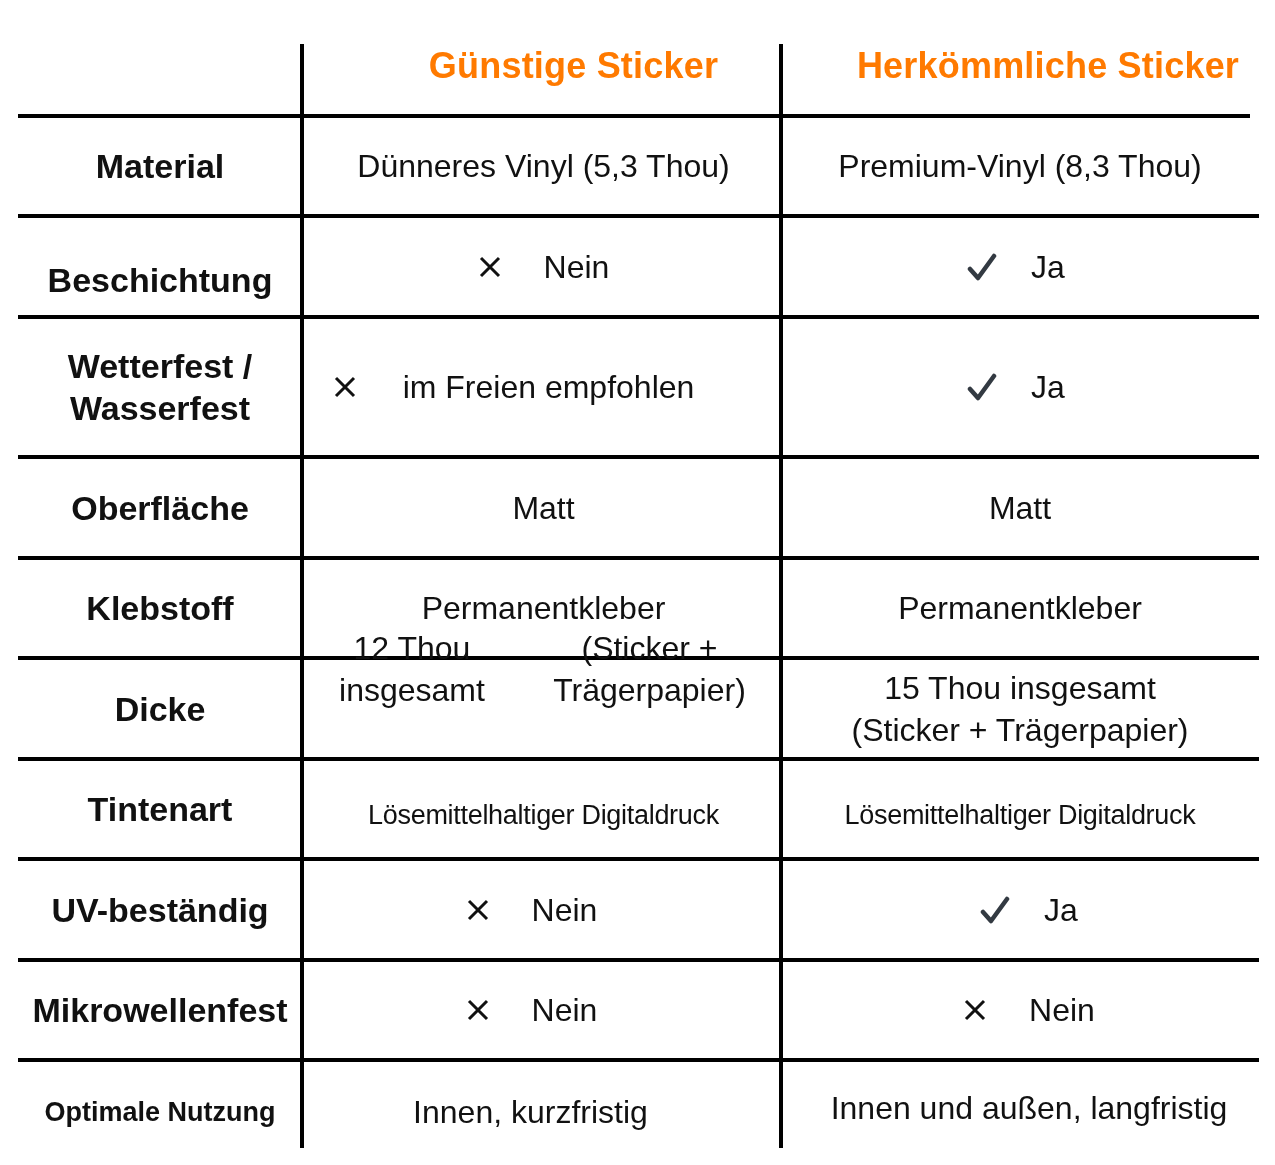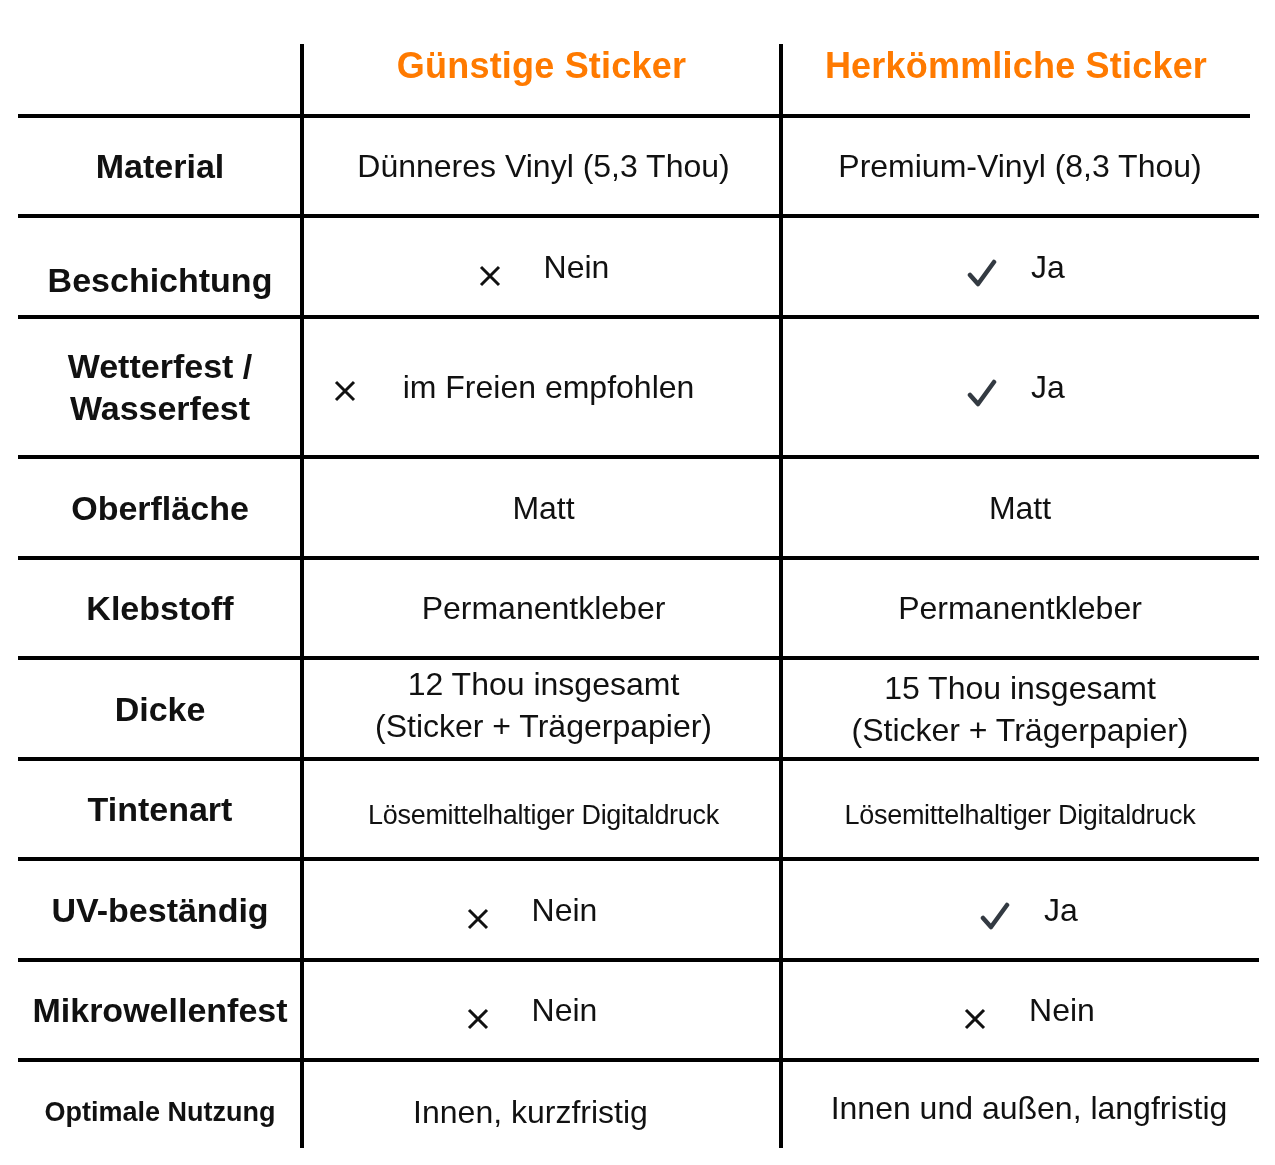--- a/index.html
+++ b/index.html
@@ -2,30 +2,30 @@
 <html><head>
   <meta charset="utf-8">
   <style>
     html, body { margin: 0; padding: 0; background: #ffffff; }
     body { width: 1275px; height: 1165px; position: relative; overflow: hidden;
            font-family: "Liberation Sans", "DejaVu Sans", sans-serif; color: #111; }
     .hline { position: absolute; height: 4px; background: #000; }
     .vline { position: absolute; width: 4px; background: #000; }
     .cell { position: absolute; display: flex; align-items: center; justify-content: center;
             text-align: center; box-sizing: border-box; }
-    .col-head { font-weight: bold; font-size: 36px; color: #FF7A00; letter-spacing: 0.2px; }
+    .col-head { font-weight: bold; font-size: 36px; color: #FF7A00; letter-spacing: 0.2px; margin-left: 32px; }
     .row-label { font-weight: bold; font-size: 34px; color: #111; line-height: 42px; left: 18px; width: 284px; }
     .val { font-size: 32px; color: #111; line-height: 42px; }
     .val.c1 { left: 306px; width: 475px; }
     .val.c2 { left: 785px; width: 470px; }
     .mark { display: inline-block; margin-right: 14px; font-size: 28px; }
     .mark.x { color: #111; }
     .mark.check { color: #333a42; margin-right: 6px; }
     .mark svg { display: block; }
-    .val .inner { display: inline-flex; align-items: flex-end; gap: 28px; }
+    .val .inner { display: inline-flex; align-items: center; gap: 28px; }
     .twoline { display: block; line-height: 32px; text-align: left; }
     .twoline-center { display: block; line-height: 42px; }
   </style>
 </head>
 <body>
 
 <div class="vline" style="left:300px; top:44px; height:1104px;"></div>
 <div class="vline" style="left:779px; top:44px; height:1104px;"></div>
 
 <div class="hline" style="left:18px; width:1232px; top:114px;"></div>
@@ -97,21 +97,21 @@
 
 <div class="cell row-label" style="top:459px; height:97px;">Oberfläche</div>
 <div class="cell val c1" style="top:459px; height:97px;">Matt</div>
 <div class="cell val c2" style="top:459px; height:97px;">Matt</div>
 
 <div class="cell row-label" style="top:560px; height:96px;">Klebstoff</div>
 <div class="cell val c1" style="top:560px; height:96px;">Permanentkleber</div>
 <div class="cell val c2" style="top:560px; height:96px;">Permanentkleber</div>
 
 <div class="cell row-label" style="top:660px; height:97px;">Dicke</div>
-<div class="cell val c1" style="top:656px; height:97px; flex-direction:column;">
+<div class="cell val c1" style="top:620px; height:97px; flex-direction:row;">
   <span class="twoline-center">12 Thou insgesamt</span>
   <span class="twoline-center">(Sticker + Trägerpapier)</span>
 </div>
 <div class="cell val c2" style="top:660px; height:97px; flex-direction:column;">
   <span class="twoline-center">15 Thou insgesamt</span>
   <span class="twoline-center">(Sticker + Trägerpapier)</span>
 </div>
 
 <div class="cell row-label" style="top:761px; height:96px;">Tintenart</div>
 <div class="cell val c1" style="top:761px; height:96px; font-size:27px; letter-spacing:-0.3px; padding-top:12px;">Lösemittelhaltiger Digitaldruck</div>

